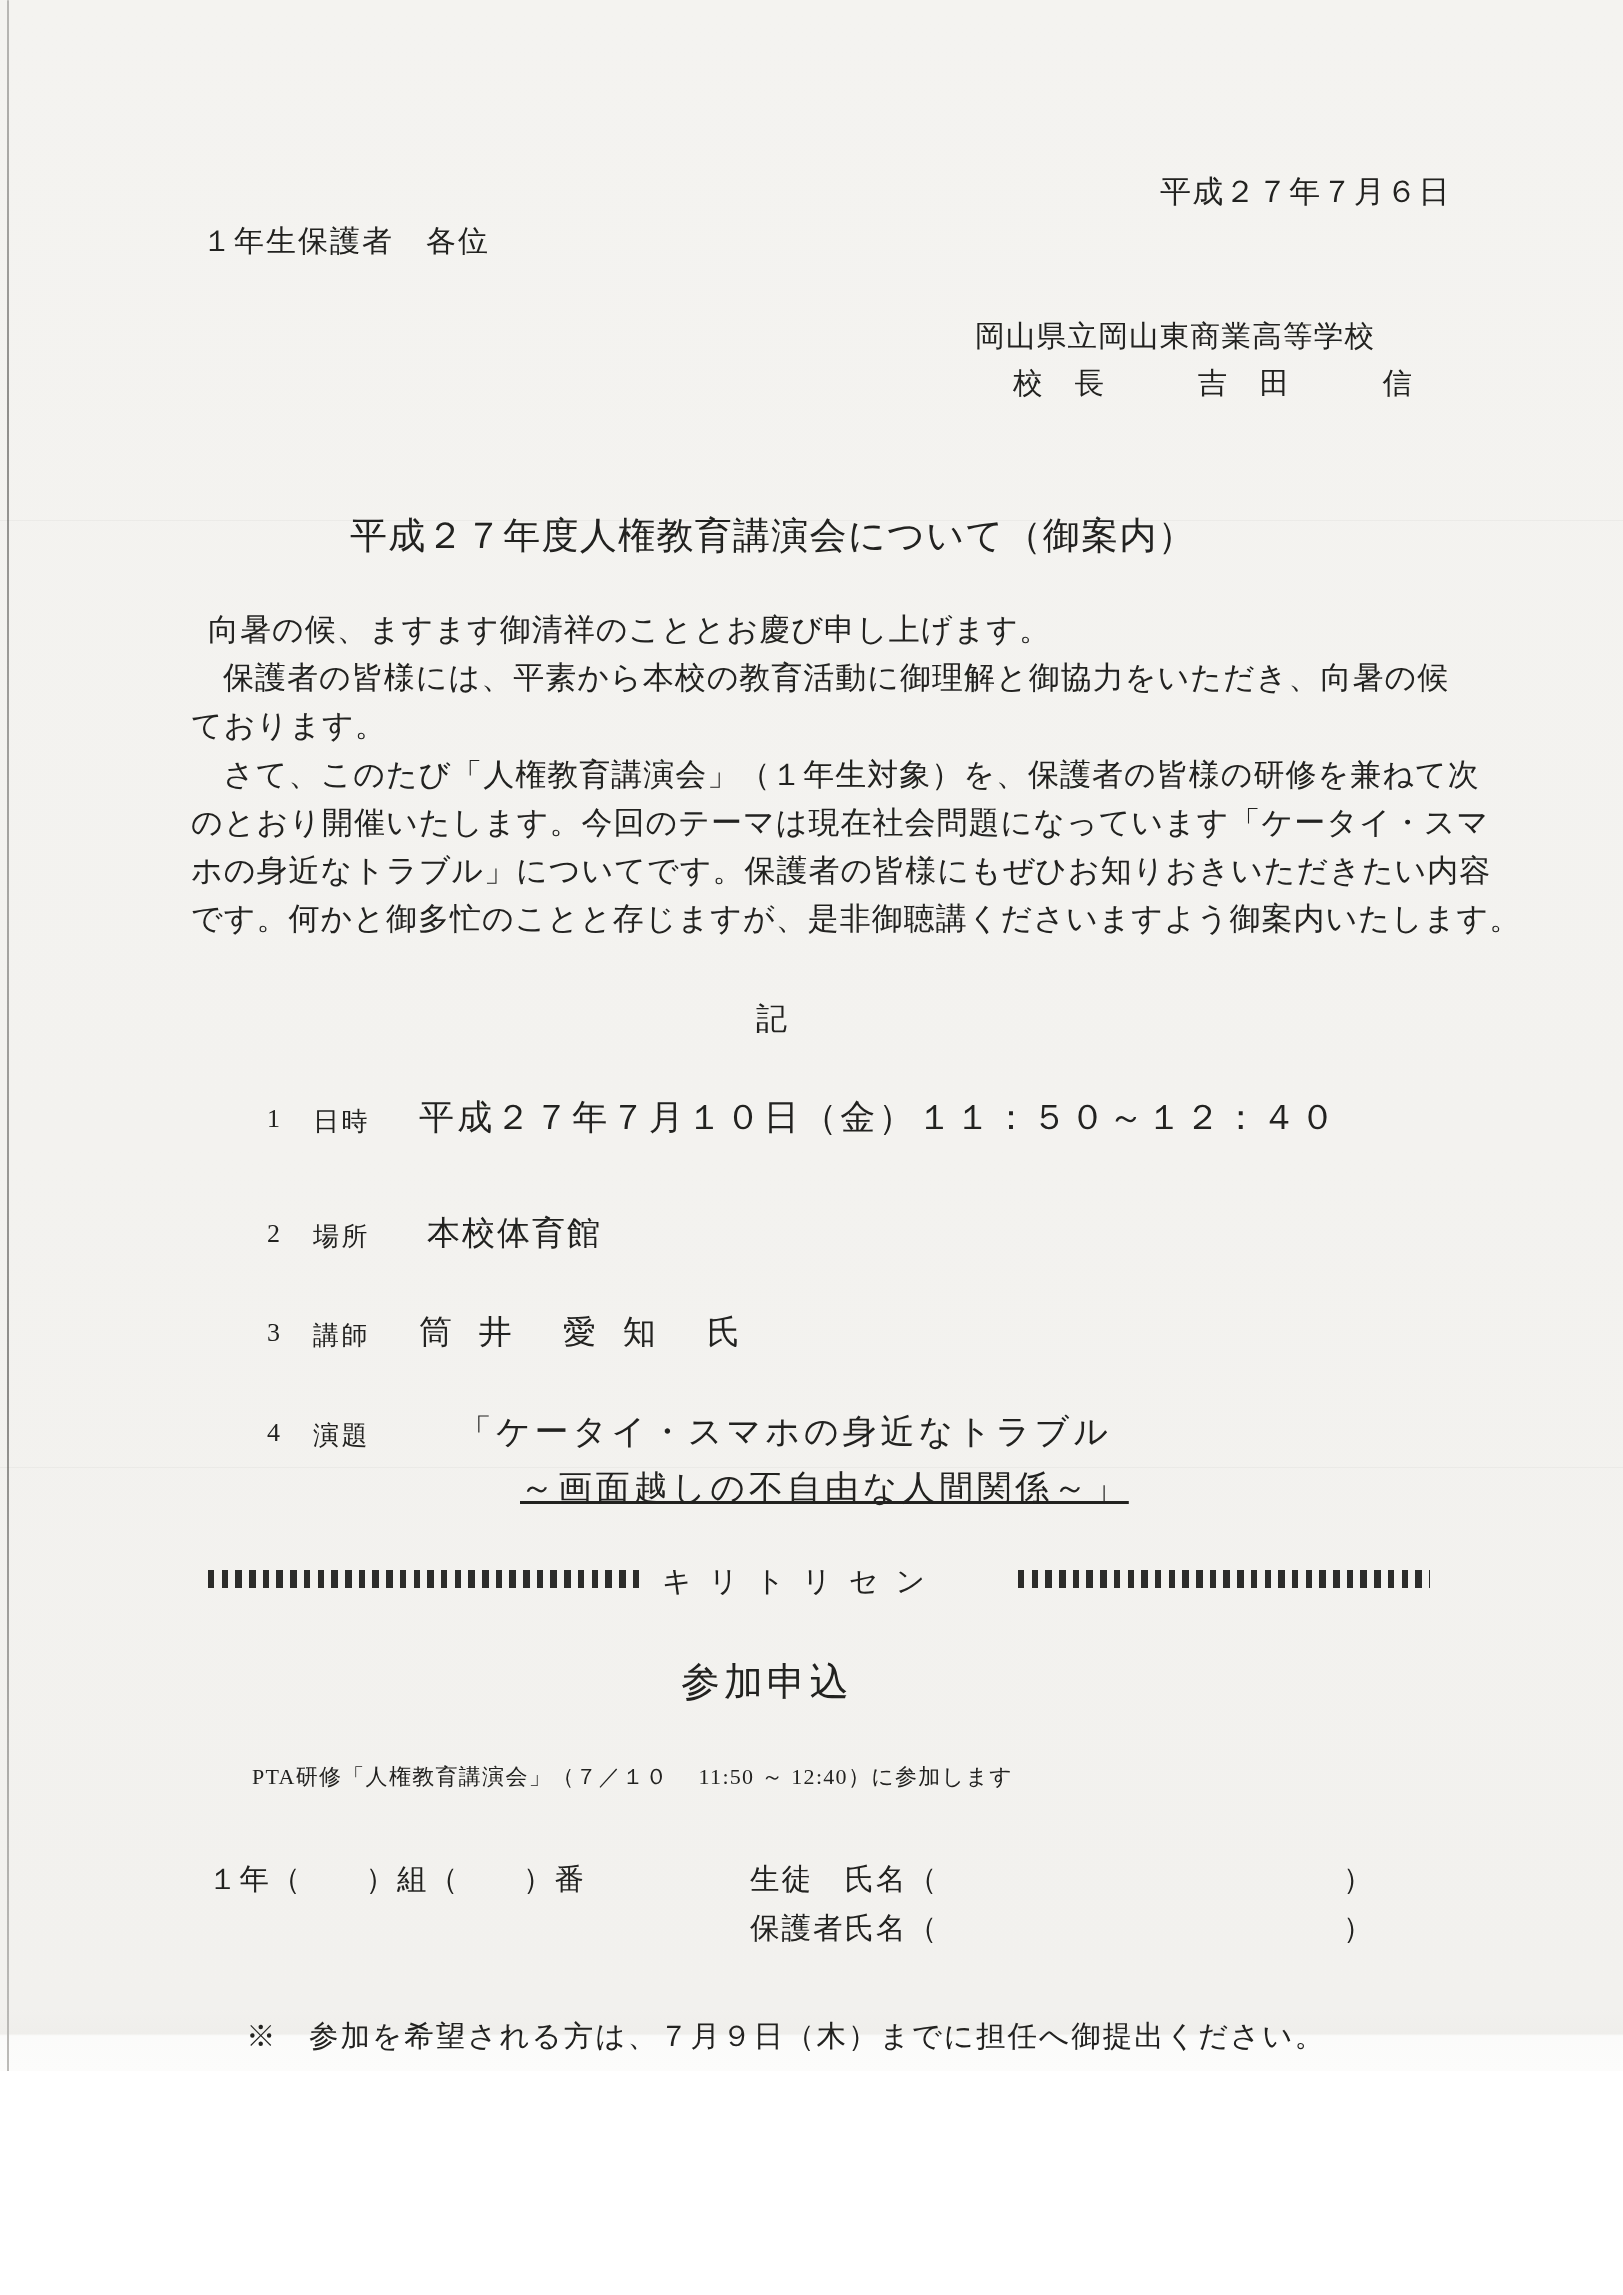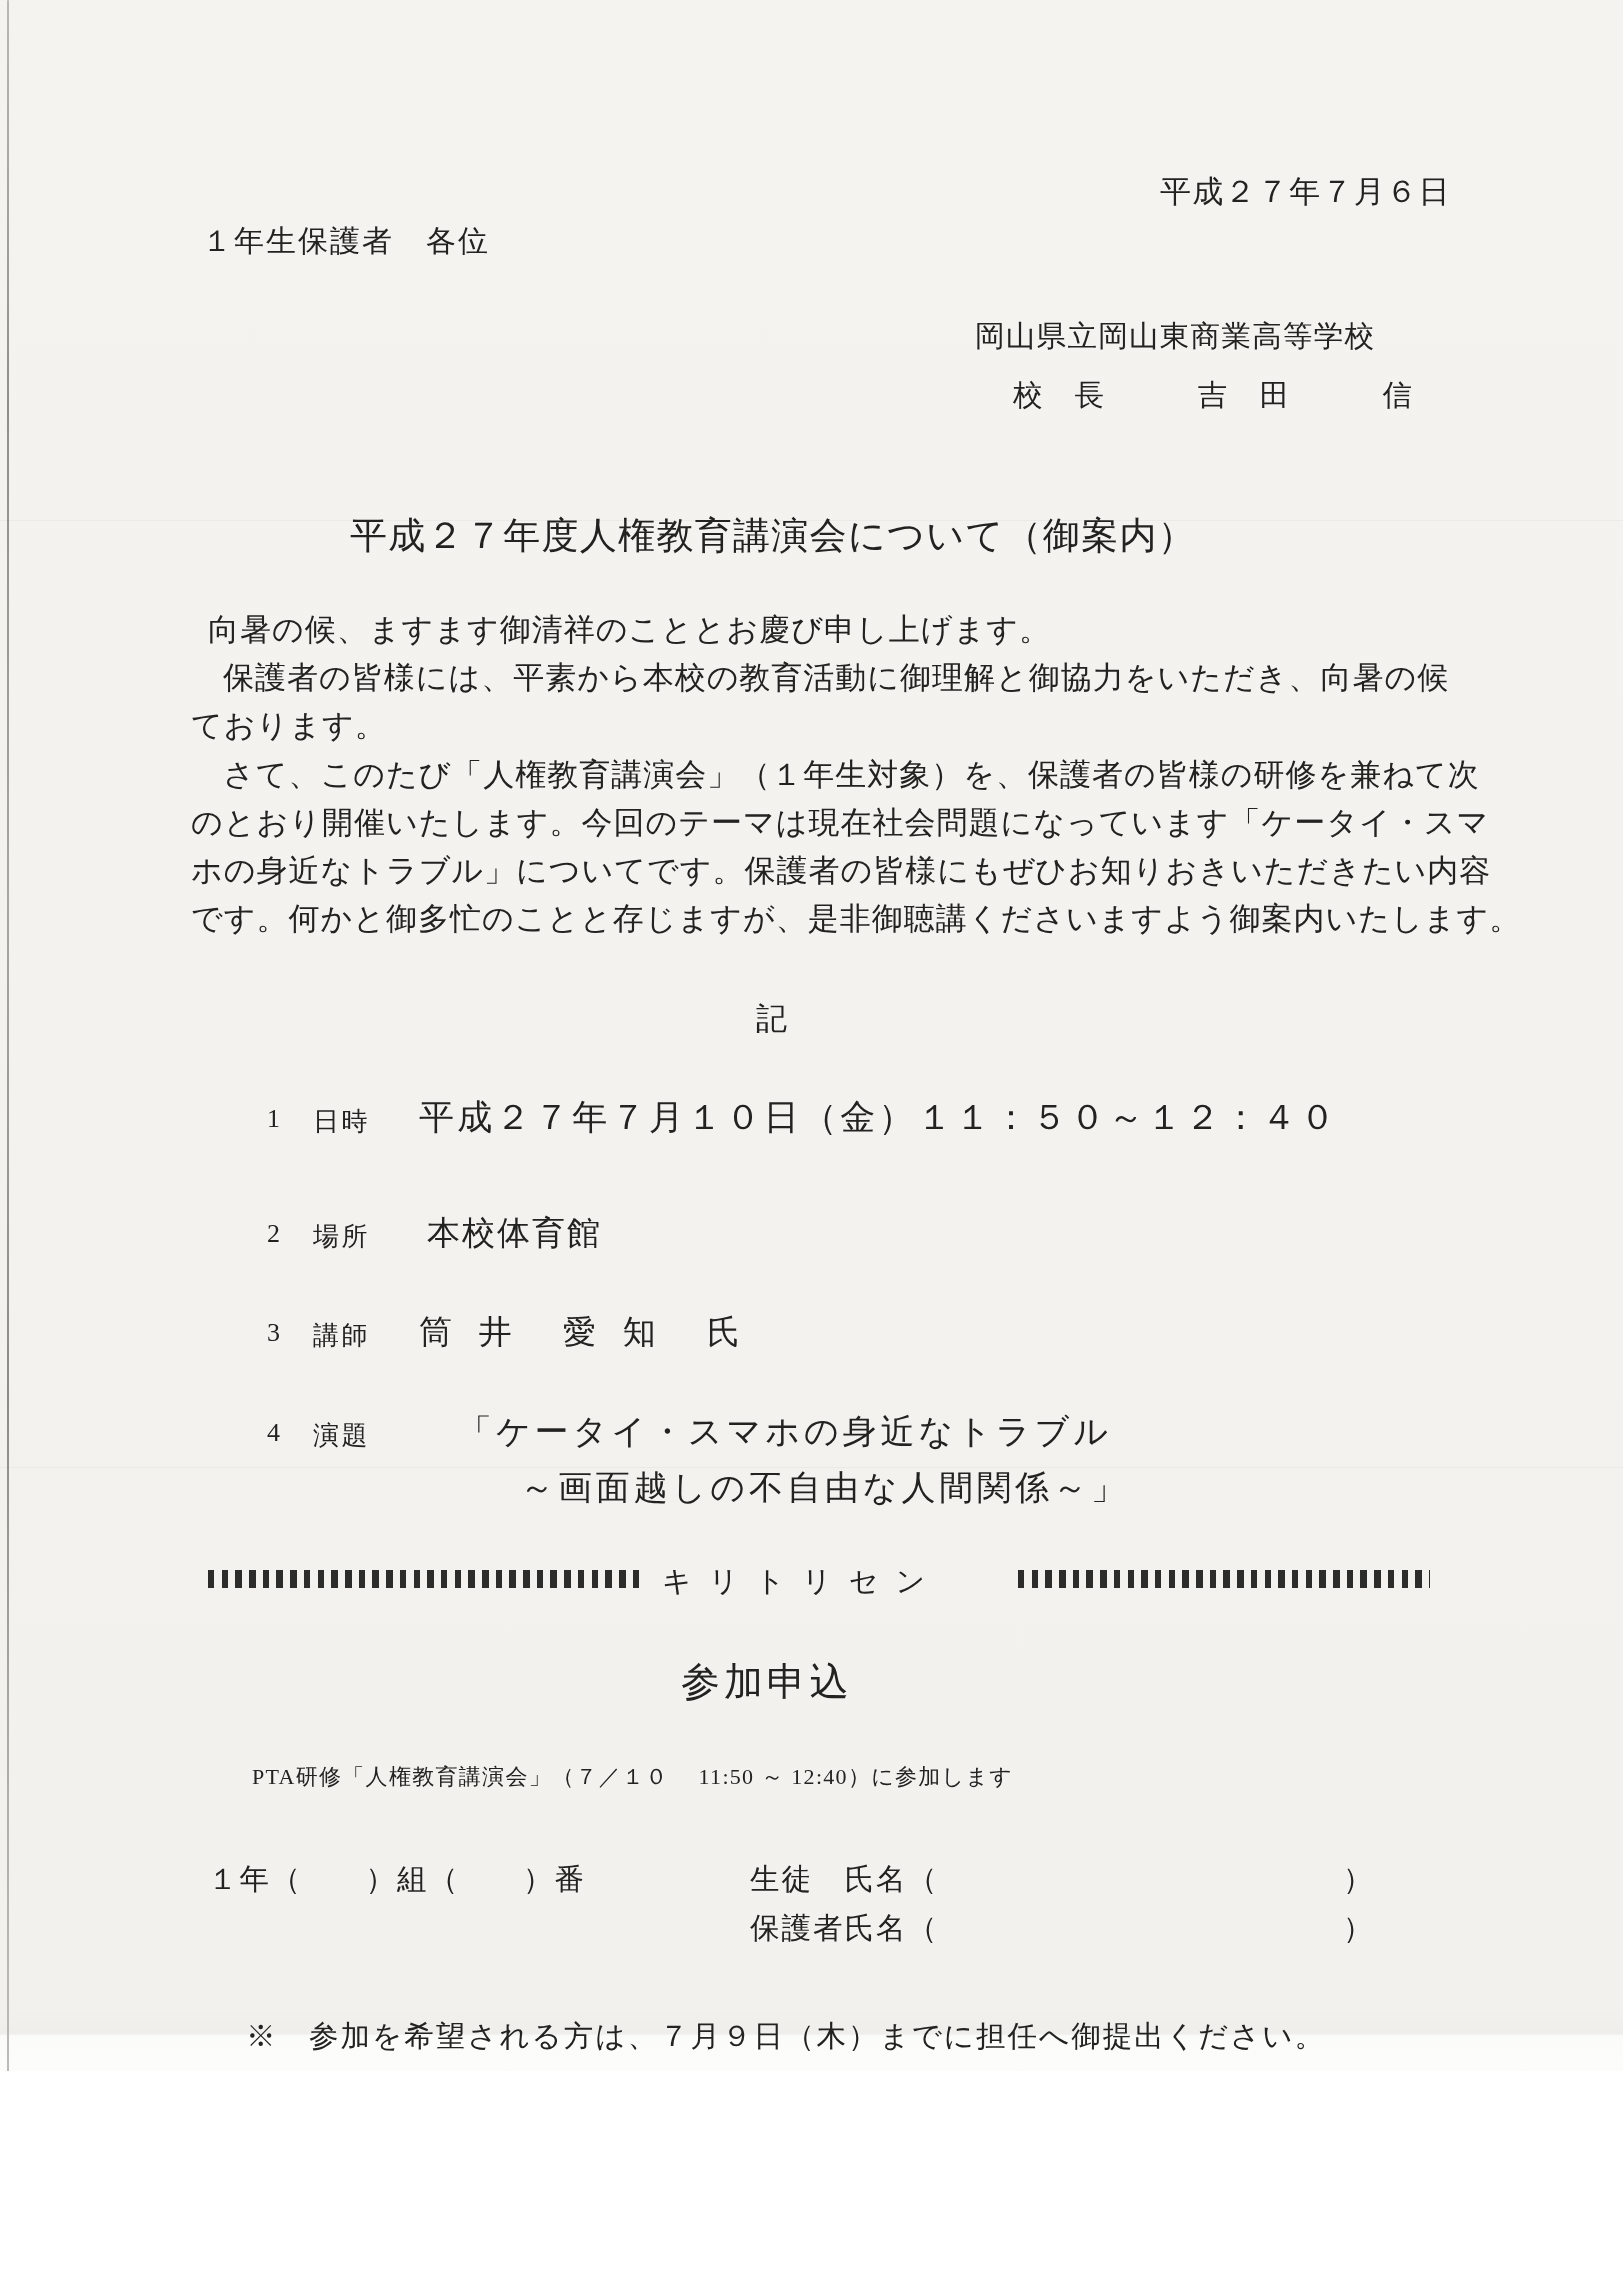--- a/index.html
+++ b/index.html
@@ -59,21 +59,21 @@
   <div id="bottom-paper-edge"></div>
   <div class="scan-streak" style="top:520px;"></div>
   <div class="scan-streak" style="top:1467px;"></div>
 
   <div class="abs ink date" style="top:171px;left:1160px;">平成２７年７月６日</div>
 
   <div class="abs ink addressee" style="top:221px;left:202px;">１年生保護者　各位</div>
 
   <div class="abs ink sender" style="top:317px;left:975px;">岡山県立岡山東商業高等学校</div>
 
-  <div class="abs ink sender" style="top:376px;left:1013px;text-align:center;">校　長　　　吉　田　　　信</div>
+  <div class="abs ink sender" style="top:364px;left:1013px;text-align:center;">校　長　　　吉　田　　　信</div>
 
   <div class="abs ink doc-title" style="top:511px;left:350px;">平成２７年度人権教育講演会について（御案内）</div>
 
   <div class="abs ink body-line" style="top:614px;left:176px;">　向暑の候、ますます御清祥のこととお慶び申し上げます。</div>
   <div class="abs ink body-line" style="top:662px;left:191px;">　保護者の皆様には、平素から本校の教育活動に御理解と御協力をいただき、向暑の候</div>
   <div class="abs ink body-line" style="top:710px;left:191px;">ております。</div>
   <div class="abs ink body-line" style="top:759px;left:191px;">　さて、このたび「人権教育講演会」（１年生対象）を、保護者の皆様の研修を兼ねて次</div>
   <div class="abs ink body-line" style="top:807px;left:191px;">のとおり開催いたします。今回のテーマは現在社会問題になっています「ケータイ・スマ</div>
   <div class="abs ink body-line" style="top:855px;left:191px;">ホの身近なトラブル」についてです。保護者の皆様にもぜひお知りおきいただきたい内容</div>
   <div class="abs ink body-line" style="top:903px;left:191px;">です。何かと御多忙のことと存じますが、是非御聴講くださいますよう御案内いたします。</div>
@@ -88,21 +88,21 @@
   <div class="abs ink item-label" style="top:1219px;left:313px;">場所</div>
   <div class="abs ink item-value" style="top:1211px;left:419px;margin-left:8px;">本校体育館</div>
 
   <div class="abs ink item-no" style="top:1318px;left:267px;">3</div>
   <div class="abs ink item-label" style="top:1318px;left:313px;">講師</div>
   <div class="abs ink item-value" style="top:1310px;left:419px;letter-spacing:9.2px;">筒 井　愛 知　氏</div>
 
   <div class="abs ink item-no" style="top:1418px;left:267px;">4</div>
   <div class="abs ink item-label" style="top:1418px;left:313px;">演題</div>
   <div class="abs ink item-value-sp" style="top:1409px;left:458px;">「ケータイ・スマホの身近なトラブル</div>
-  <div class="abs ink item-value-sp" style="top:1465px;left:520px;">～画面越しの不自由な人間関係～」</div>
+  <div class="abs ink item-value-sp" style="top:1465px;left:520px;text-decoration:underline;">～画面越しの不自由な人間関係～」</div>
 
   <div class="cut-dash" style="left:208px;width:432px;"></div>
   <div class="abs ink cut-label" style="top:1562px;left:662px;">キリトリセン</div>
   <div class="cut-dash" style="left:1018px;width:412px;"></div>
 
   <div class="abs ink form-heading" style="top:1655px;left:681px;">参加申込</div>
 
   <div class="abs ink form-statement" style="top:1762px;left:252px;">PTA研修「人権教育講演会」（７／１０　 11:50 ～ 12:40）に参加します</div>
 
   <div class="abs ink form-line" style="top:1860px;left:208px;">１年（　　）組（　　）番</div>

